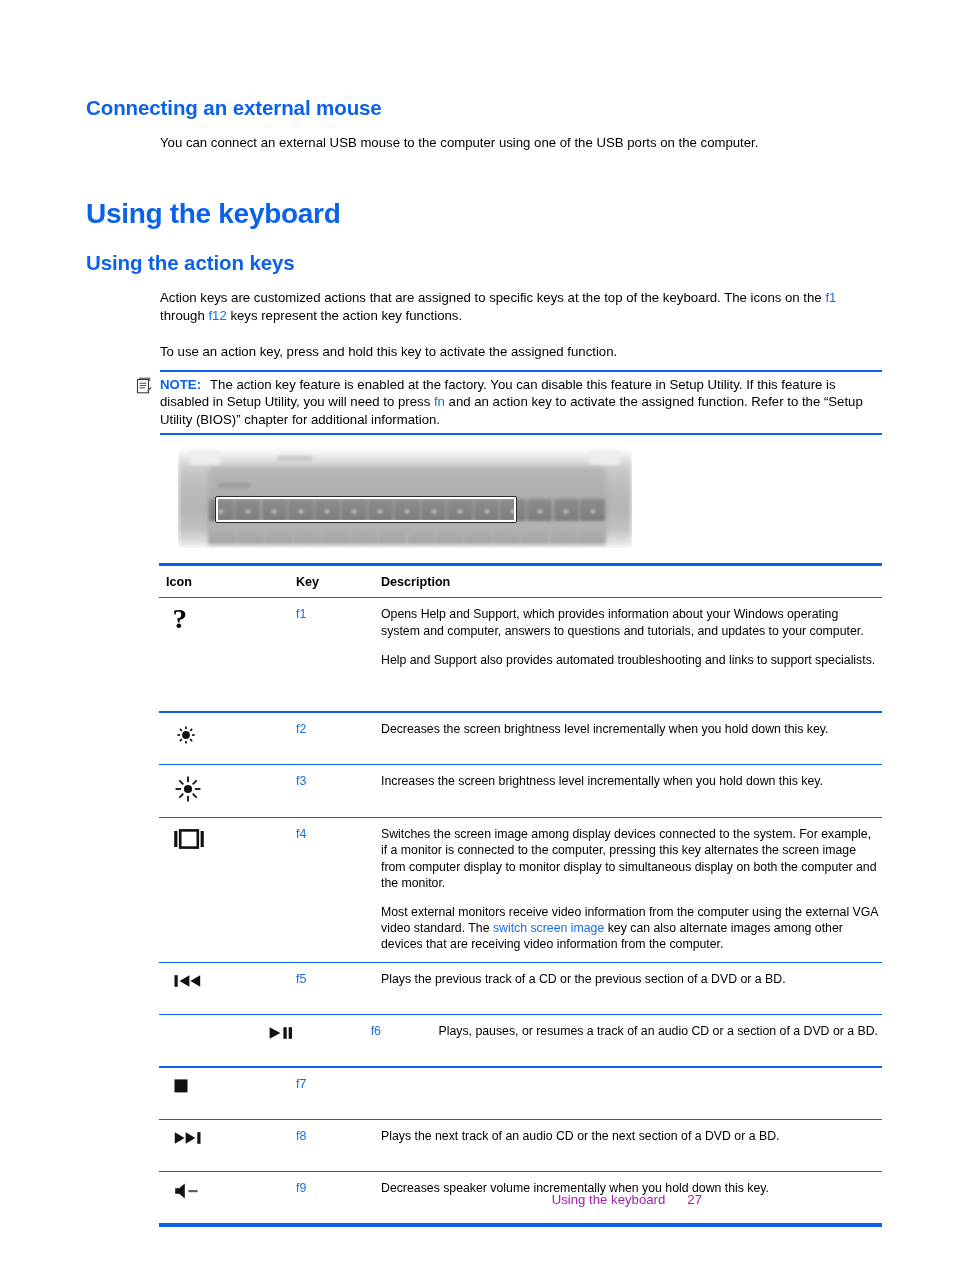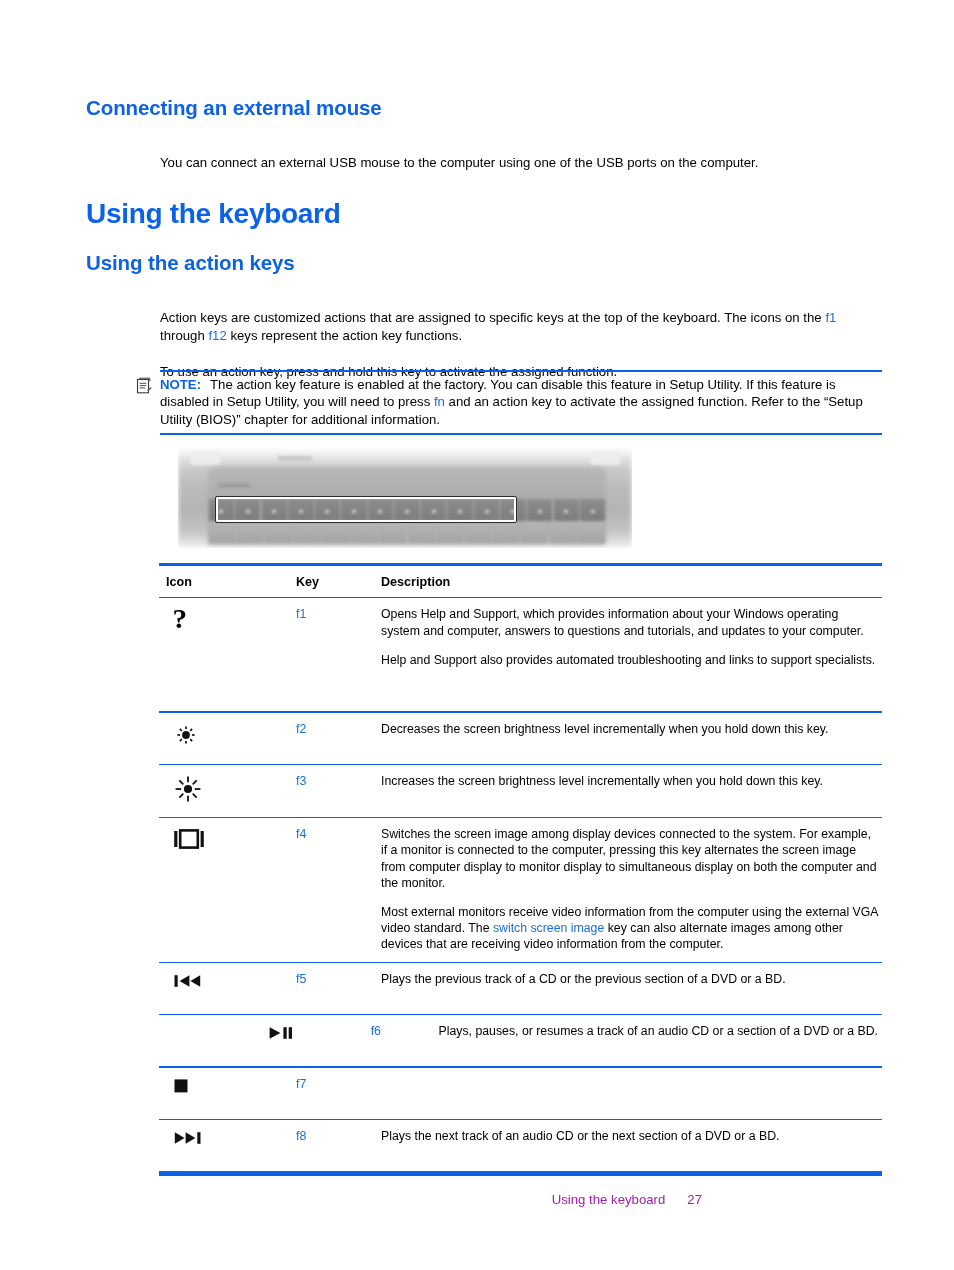--- a/index.html
+++ b/index.html
@@ -40,21 +40,20 @@
   }
 
   
   .body-para {
     position: absolute;
     left: 160px;
     width: 722px;
     font-size: 13.2px;
     line-height: 17.6px;
     color: #000;
-    margin-top: 20px;
   }
   .link-blue { color: #1a6fe0; }
 
   
   .note-block {
     position: absolute;
     left: 160px;
     top: 370px;
     width: 722px;
   }
@@ -528,20 +527,34 @@
         </span>
       </div>
       <div class="c c-key">f8</div>
       <div class="c c-desc">
         <p>Plays the next track of an audio CD or the next section of a DVD or a BD.</p>
       </div>
     </div>
 
     <div class="rule-thin"></div>
 
+    <div class="trow body-row" style="min-height:34px;">
+      <div class="c c-icon">
+        <span class="ibox">
+          <svg width="32" height="20" viewBox="0 0 32 20">
+            <path d="M2.2 7.2 L6.2 7.2 L11.8 2.6 L11.8 17.4 L6.2 12.8 L2.2 12.8 Z" fill="#111"></path>
+            <rect x="15.4" y="9.1" width="9.2" height="2.1" fill="#5a5a5a"></rect>
+          </svg>
+        </span>
+      </div>
+      <div class="c c-key">f9</div>
+      <div class="c c-desc">
+        <p>Decreases speaker volume incrementally when you hold down this key.</p>
+      </div>
+    </div>
 
     <div class="rule-thick-bottom"></div>
   </div>
 
   <div class="footer">
     <span>Using the keyboard</span><span class="pg">27</span>
   </div>
 
 </div>
 

